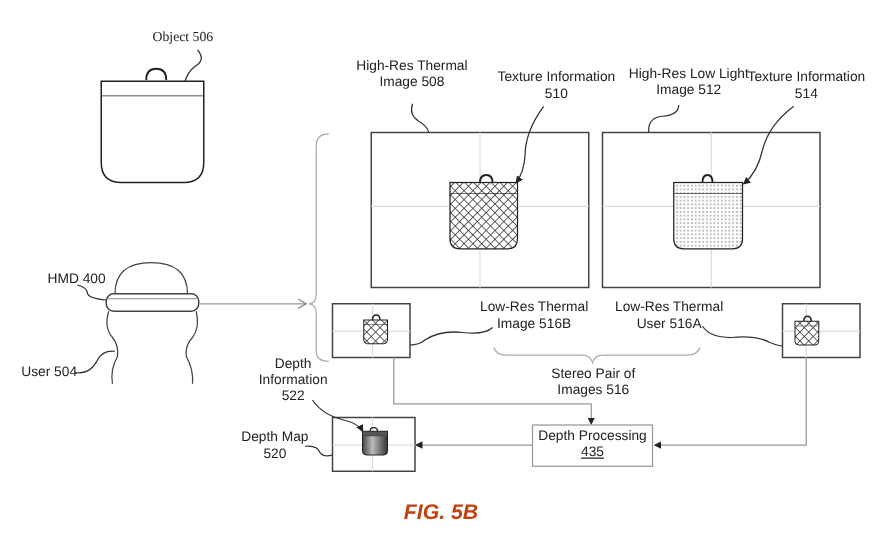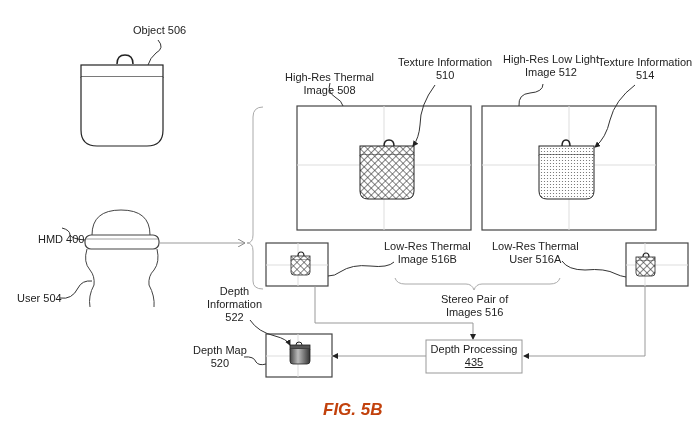--- a/index.html
+++ b/index.html
@@ -114,40 +114,40 @@
     <line x1="298" y1="334" x2="298" y2="377" stroke="#ddd" stroke-width="1"></line>
     <line x1="266" y1="356" x2="332" y2="356" stroke="#ddd" stroke-width="1"></line>
     <path d="M296,345 Q296,342 299,342 Q302,342 302,345" fill="none" stroke="#222" stroke-width="1"></path>
     <rect x="290" y="345" width="20" height="4" fill="#555" stroke="#222" stroke-width="0.8"></rect>
     <path d="M290,349 L290,361 Q290,364 293,364 L307,364 Q310,364 310,361 L310,349" fill="url(#metal)" stroke="#222" stroke-width="0.8"></path>
   </g>
   <path d="M250,320 Q258,332 275,336 Q287,339 290,345" fill="none" stroke="#333" stroke-width="1" marker-end="url(#arrow)"></path>
   <path d="M244,357 Q254,356 256,362 Q259,366 266,364" fill="none" stroke="#333" stroke-width="1"></path>
 </svg>
 
-<div class="lbl" style="left:133px; top:24px;">Object 506</div>
+<div class="lbl" style="left:122px; top:24px;font-family:Liberation Serif, serif;">Object 506</div>
 
-<div class="lbl" style="left:285px; top:47px;margin-top:24px;">
+<div class="lbl" style="left:285px; top:47px;">
   <div>High-Res Thermal</div>
   <div>Image 508</div>
 </div>
 <div class="lbl" style="left:398px; top:56px;">
   <div>Texture Information</div>
   <div>510</div>
 </div>
 <div class="lbl" style="left:503px; top:53px;">
   <div>High-Res Low Light</div>
   <div>Image 512</div>
 </div>
 <div class="lbl" style="left:598px; top:56px;">
   <div>Texture Information</div>
   <div>514</div>
 </div>
 
-<div class="lbl" style="left:38px; top:217px;margin-top:16px;">HMD 400</div>
+<div class="lbl" style="left:38px; top:217px;">HMD 400</div>
 <div class="lbl" style="left:17px; top:292px;">User 504</div>
 
 <div class="lbl" style="left:384px; top:240px;">
   <div>Low-Res Thermal</div>
   <div>Image 516B</div>
 </div>
 <div class="lbl" style="left:492px; top:240px;">
   <div>Low-Res Thermal</div>
   <div>User 516A</div>
 </div>

